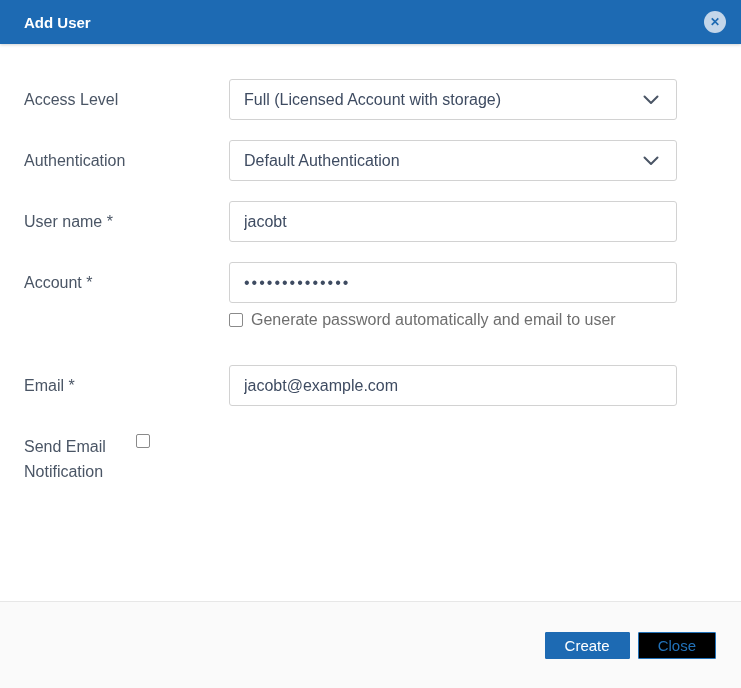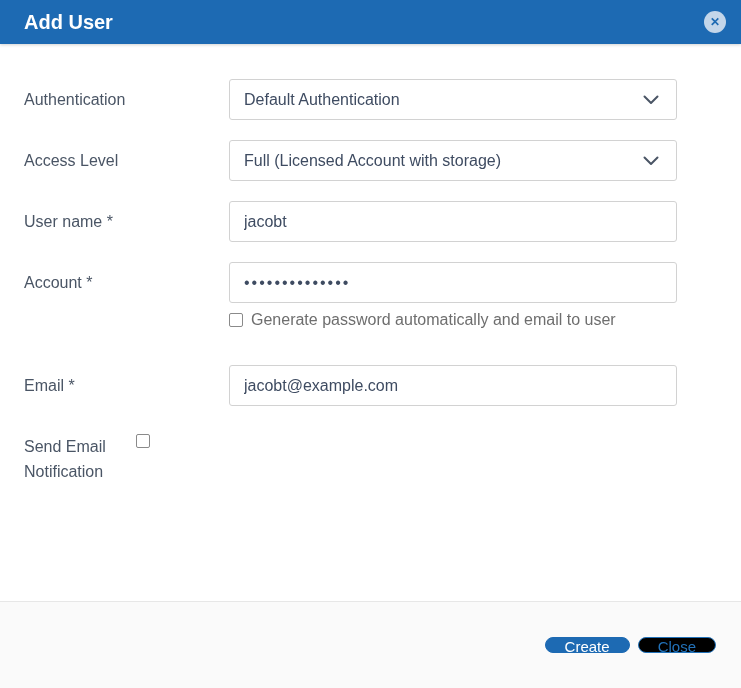--- a/index.html
+++ b/index.html
@@ -14,21 +14,21 @@
 
   
   .modal-header {
     height: 44px; flex: 0 0 44px;
     background: #1d6ab3;
     display: flex; align-items: center; justify-content: space-between;
     padding: 0 15px 0 24px;
     box-shadow: 0 1px 3px rgba(0,0,0,0.18);
     position: relative; z-index: 2;
   }
-  .modal-title { color: #ffffff; font-weight: bold; font-size: 20px; }
+  .modal-title { color: #ffffff; font-weight: bold; font-size: 15px; }
   .close-btn {
     width: 22px; height: 22px; border-radius: 50%;
     background: #c3d6ea; color: #1d6ab3;
     display: flex; align-items: center; justify-content: center;
     font-size: 12px; font-weight: bold; cursor: pointer; line-height: 1;
     user-select: none;
   }
 
   
   .modal-body { flex: 1 1 auto; background: #fff; padding: 35px 24px 0 24px; }
@@ -72,58 +72,58 @@
   .solo-checkbox { padding-top: 8px; }
 
   
   .modal-footer {
     flex: 0 0 87px; height: 87px;
     background: #fafafa; border-top: 1px solid #e7e7e7;
     display: flex; align-items: center; justify-content: flex-end;
     padding-right: 25px; gap: 8px;
   }
   .btn {
-    height: 16px; border-radius: 8px;
+    height: 27px; border-radius: 1px;
     font-size: 15px; font-family: "Liberation Sans", sans-serif;
     padding: 0 19px; cursor: pointer; text-align: center;
   }
   .btn-primary { background: #1d6ab3; color: #ffffff; border: 1px solid #1d6ab3; }
   .btn-outline { background: #000000; color: #2272b9; border: 1px solid #2272b9; }
 </style>
 </head>
 <body>
 
 <div class="modal">
 
   <div class="modal-header">
     <span class="modal-title">Add User</span>
     <span class="close-btn">✕</span>
   </div>
 
   <div class="modal-body">
 
     <div class="form-row">
-      <div class="form-label">Authentication</div>
+      <div class="form-label">Access Level</div>
       <div class="field">
         <div class="control select">
-          <span class="select-text">Default Authentication</span>
+          <span class="select-text">Full (Licensed Account with storage)</span>
           <span class="chevron-wrap">
             <svg width="18" height="14" viewBox="0 0 18 14">
                 <path d="M2.5 3.5 L9 10 L15.5 3.5" fill="none" stroke="#4a5565" stroke-width="2" stroke-linecap="round" stroke-linejoin="round"></path>
               </svg>
           </span>
         </div>
       </div>
     </div>
 
     <div class="form-row">
-      <div class="form-label">Access Level</div>
+      <div class="form-label">Authentication</div>
       <div class="field">
         <div class="control select">
-          <span class="select-text">Full (Licensed Account with storage)</span>
+          <span class="select-text">Default Authentication</span>
           <span class="chevron-wrap">
             <svg width="18" height="14" viewBox="0 0 18 14">
                 <path d="M2.5 3.5 L9 10 L15.5 3.5" fill="none" stroke="#4a5565" stroke-width="2" stroke-linecap="round" stroke-linejoin="round"></path>
               </svg>
           </span>
         </div>
       </div>
     </div>
 
     <div class="form-row">

